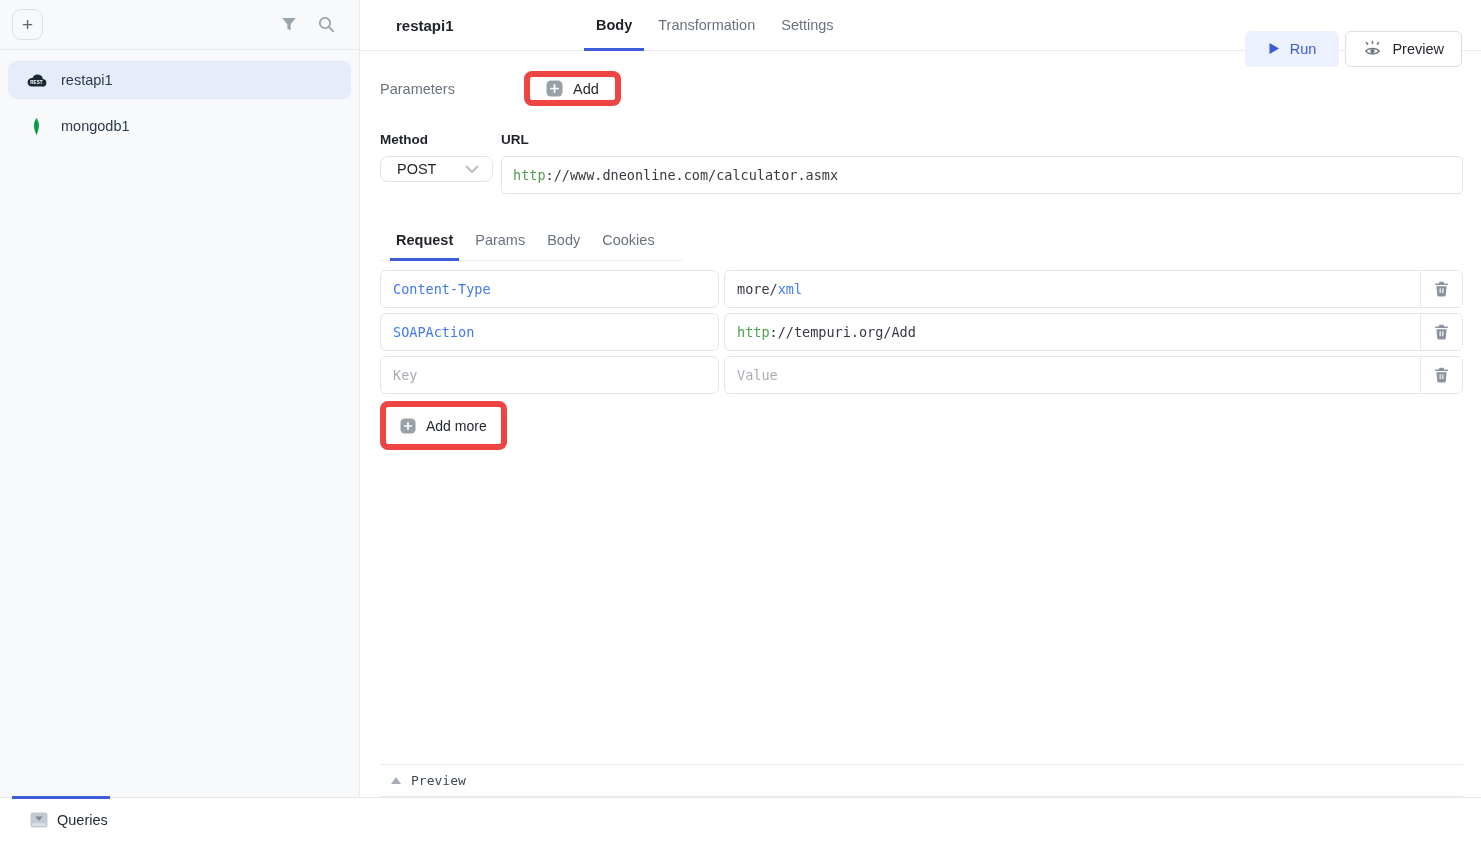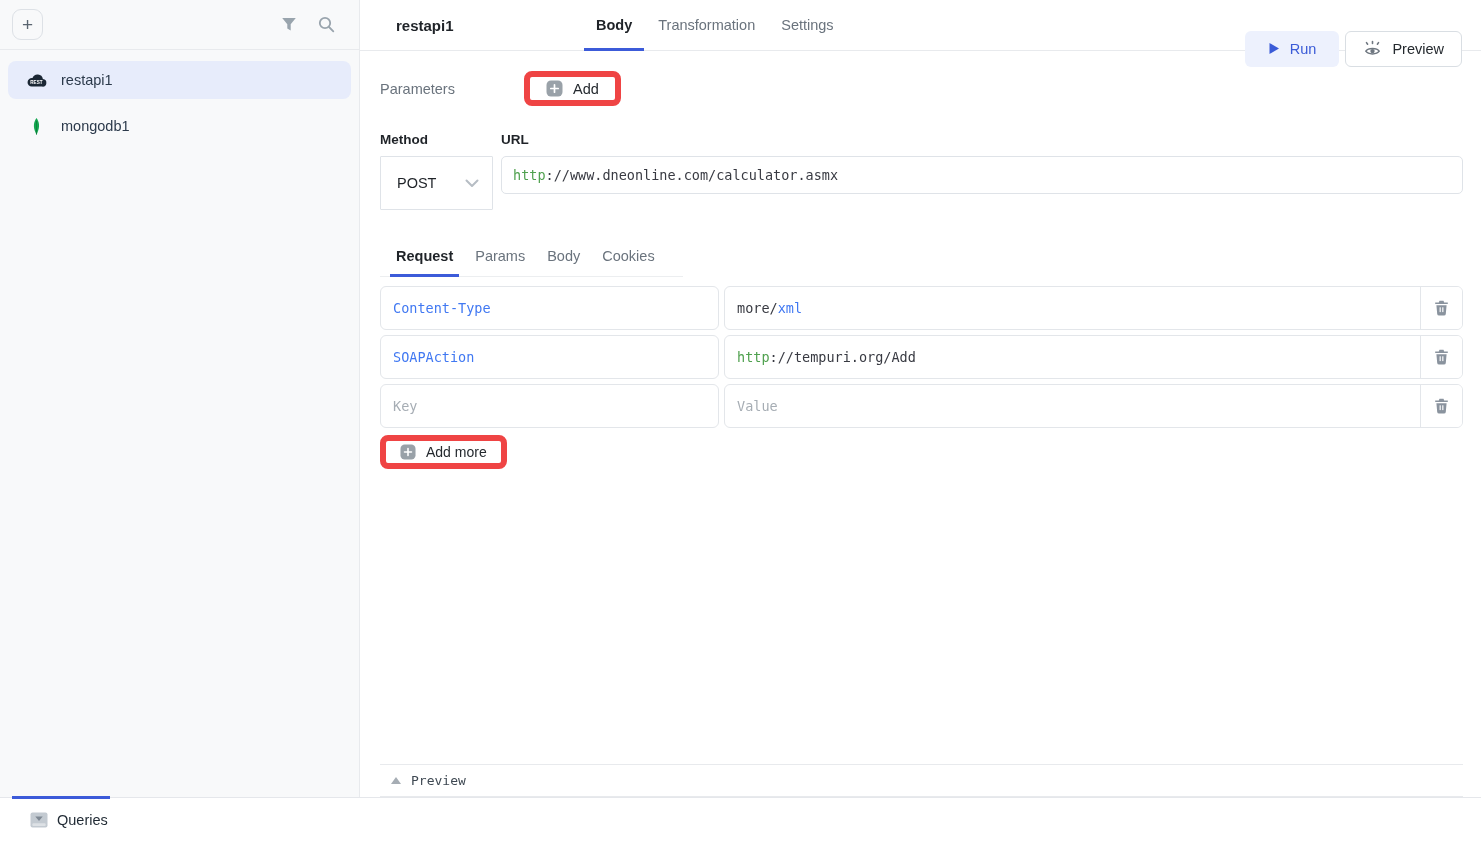--- a/index.html
+++ b/index.html
@@ -44,44 +44,44 @@
   .content { flex:1; padding:20px 18px 0 20px; display:flex; flex-direction:column; min-height:0; overflow:hidden; }
   .form-row { display:flex; }
   .row-params { align-items:center; margin-bottom:26px; }
   .row-request { margin-bottom:0; }
   .form-label { width:144px; min-width:144px; color:#6A737D; font-size:14.5px; }
   .row-request .form-label { padding-top:2px; }
   .btn-ghost { height:35px; padding:0 16px; background:#fff; border:6px solid #ef4444; border-radius:8px;
                display:inline-flex; align-items:center; gap:10px; font-size:14.5px; color:#24292E; cursor:pointer; font-family:inherit; }
   .request-fields { flex:1; display:flex; gap:8px; }
   .field-label { font-weight:700; font-size:13.5px; color:#1F2328; margin-bottom:9px; }
-  .select { width:113px; height:54px; border:1px solid #DFE3E8; border-radius:1px; background:#fff; display:flex;
+  .select { width:113px; height:26px; border:1px solid #DFE3E8; border-radius:8px; background:#fff; display:flex;
             align-items:center; justify-content:space-between; padding:0 13px 0 16px; font-size:14.5px; color:#1F2328; cursor:pointer; }
   .url-col { flex:1; display:flex; flex-direction:column; }
   .text-input { height:38px; border:1px solid #DFE3E8; border-radius:5px; background:#fff; display:flex; align-items:center;
             padding:0 11px; font-family:"DejaVu Sans Mono", monospace; font-size:13.5px; cursor:text; white-space:pre; }
 
   
   .subtabs { display:flex; margin-top:32px; width:max-content; border-bottom:1px solid #ECEEF0; padding:0 12px 0 10px; }
   .subtab { border:none; background:none; font-family:inherit; font-size:14.5px; color:#6A737D; cursor:pointer;
             padding:6px 6px 10px; margin-right:10px; border-bottom:3px solid transparent; margin-bottom:-1px; }
   .subtab.active { color:#1F2328; font-weight:600; border-bottom-color:#3C5BD9; }
 
   
   .kv-table { margin-top:9px; display:flex; flex-direction:column; gap:5px; }
-  .kv-row { display:flex; height:44px; }
+  .kv-row { display:flex; height:38px; }
   .kv-key { width:339px; min-width:339px; margin-right:5px; border:1px solid #E3E6EA; border-radius:6px; background:#fff;
             display:flex; align-items:center; padding:0 12px; font-family:"DejaVu Sans Mono",monospace; font-size:13.5px; cursor:text; white-space:pre; }
   .kv-valwrap { flex:1; display:flex; border:1px solid #E3E6EA; border-radius:6px; background:#fff; overflow:hidden; }
   .kv-value { flex:1; display:flex; align-items:center; padding:0 12px; font-family:"DejaVu Sans Mono",monospace; font-size:13.5px; cursor:text; white-space:pre; }
   .kv-trash { width:42px; min-width:42px; border:none; border-left:1px solid #E3E6EA; background:#fff; display:flex;
               align-items:center; justify-content:center; cursor:pointer; }
   .c-blue { color:#4078F2; } .c-green { color:#50A14F; } .c-dark { color:#383A42; } .c-ph { color:#A6ADB4; }
   .add-more-wrap { margin-top:7px; }
-  .btn-ghost.small { height:34px; padding:0 14px; font-size:14px; }
+  .btn-ghost.small { height:49px; padding:0 14px; font-size:14px; }
 
   
   .preview-bar { height:33px; min-height:33px; margin-top:auto; border-top:1px solid #E8EAED; border-bottom:1px solid #E8EAED;
                  display:flex; align-items:center; gap:10px; padding:0 11px; font-family:"DejaVu Sans Mono",monospace;
                  font-size:13px; color:#3E4852; cursor:pointer; }
 
   
   .bottom-bar { height:44px; min-height:44px; background:#fff; border-top:1px solid #E5E7EB; display:flex; align-items:center;
                 padding:0 30px; position:relative; }
   .bottom-indicator { position:absolute; top:-2px; left:12px; width:98px; height:3px; background:#3C5BD9; }

